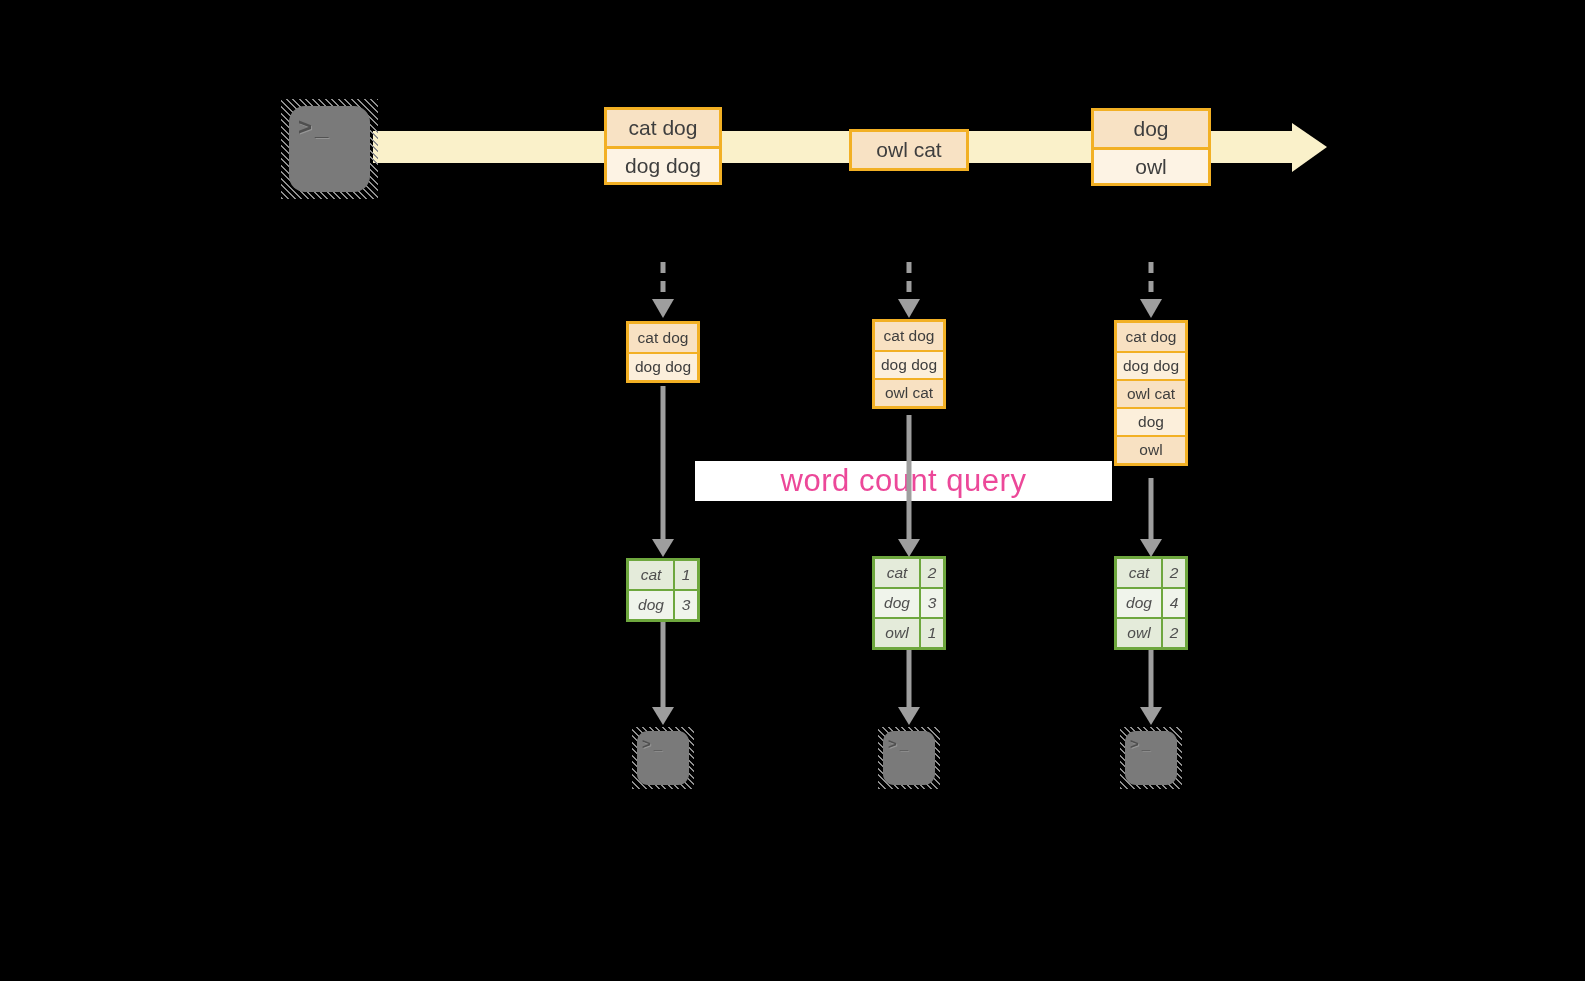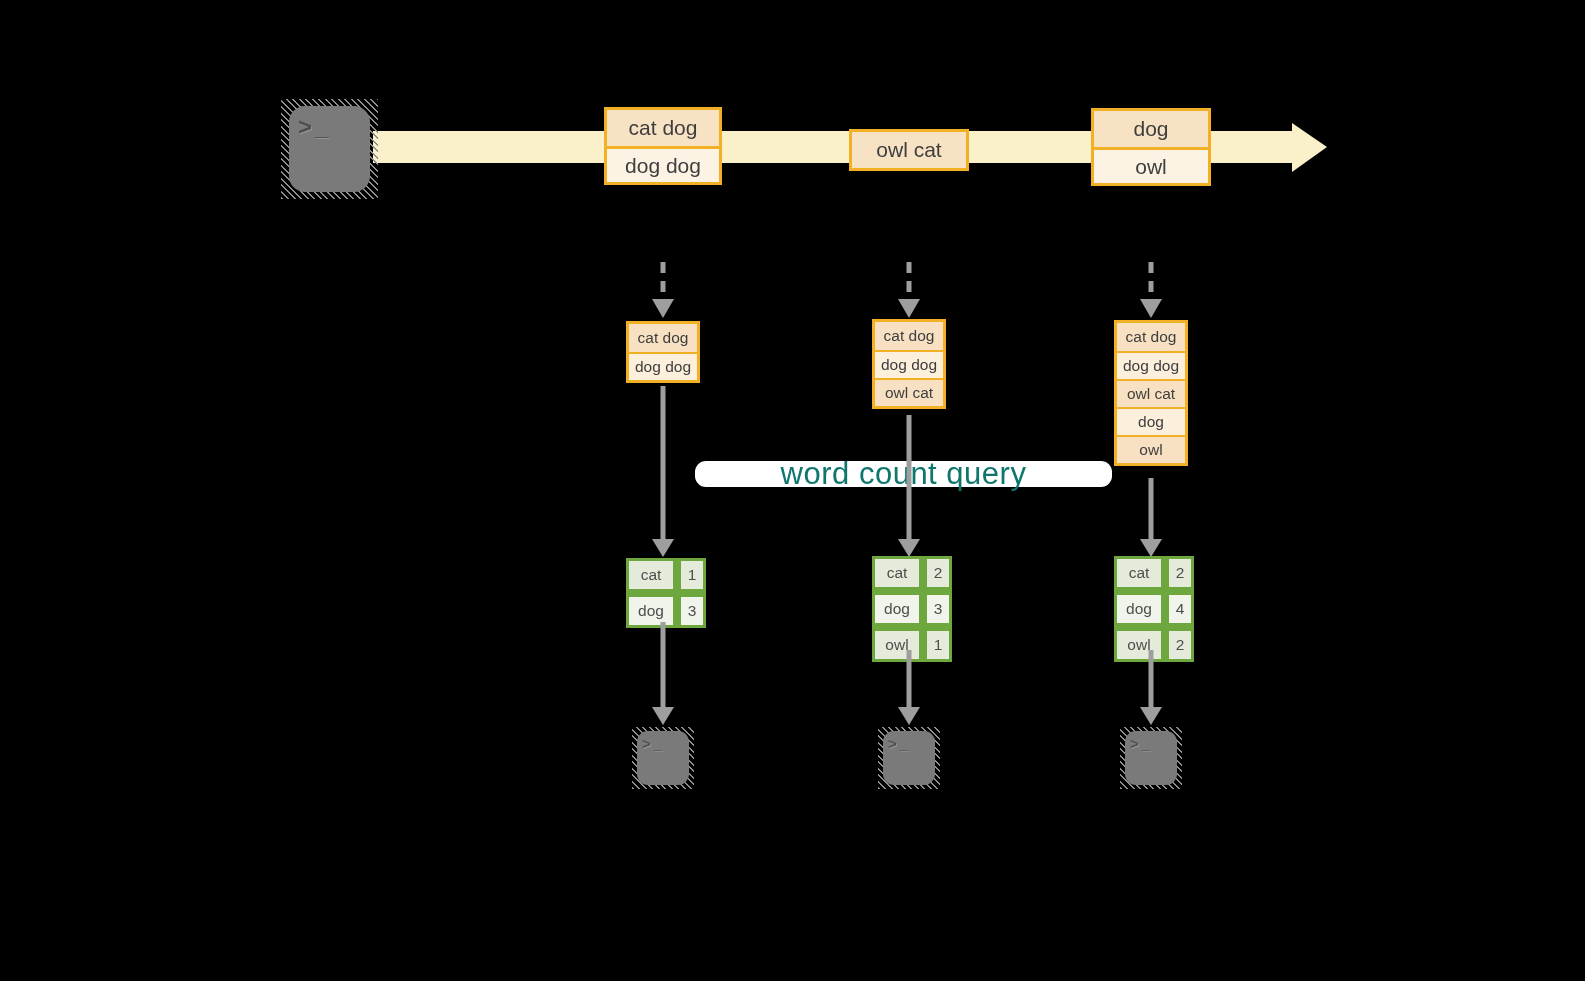--- a/index.html
+++ b/index.html
@@ -33,30 +33,30 @@
   
   .state{position:absolute;border:3px solid var(--orange);}
   .state .srow{width:100%;height:28px;display:flex;align-items:center;justify-content:center;
                font-size:15.5px;color:var(--ink);}
   .state .srow + .srow{border-top:2px solid var(--orange);}
   .stone-a{background:var(--peach-s);}
   .stone-b{background:var(--cream-s);}
 
   
   .rtable{position:absolute;border:3px solid var(--green);background:var(--green);
-          display:grid;grid-template-columns:44px 22px;gap:8px;}
+          display:grid;grid-template-columns:44px 22px;gap:2px;font-style:italic;}
   .rtable .cell{height:28px;display:flex;align-items:center;justify-content:center;
                 font-size:15.5px;color:#4E4E4E;}
   .cell-a{background:var(--cell-a);}
   .cell-b{background:var(--cell-b);}
 
   
-  .qlabel{position:absolute;left:695px;top:461px;width:417px;height:26px;background:#fff;
+  .qlabel{position:absolute;left:695px;top:461px;width:417px;height:40px;background:#fff;
           display:flex;align-items:center;justify-content:center;
-          font-size:31px;font-weight:300;letter-spacing:.5px;color:#0f766e;border-radius:11px;}
+          font-size:31px;font-weight:300;letter-spacing:.5px;color:#ec4899;}
 
   
   .term{position:absolute;
         background:repeating-linear-gradient(45deg,#8F8F8F 0 1.6px,transparent 1.6px 4.6px);}
   .term-body{position:absolute;background:var(--termgray);}
   .glyph{position:absolute;display:flex;align-items:flex-start;color:#4F4F4F;
          text-shadow:1px 1px 0 rgba(220,220,220,.30);font-weight:700;}
   .glyph .uscr{margin-left:3px;}
 
   .t-src .term-body{left:8px;top:7px;width:81px;height:86px;border-radius:16px;}

